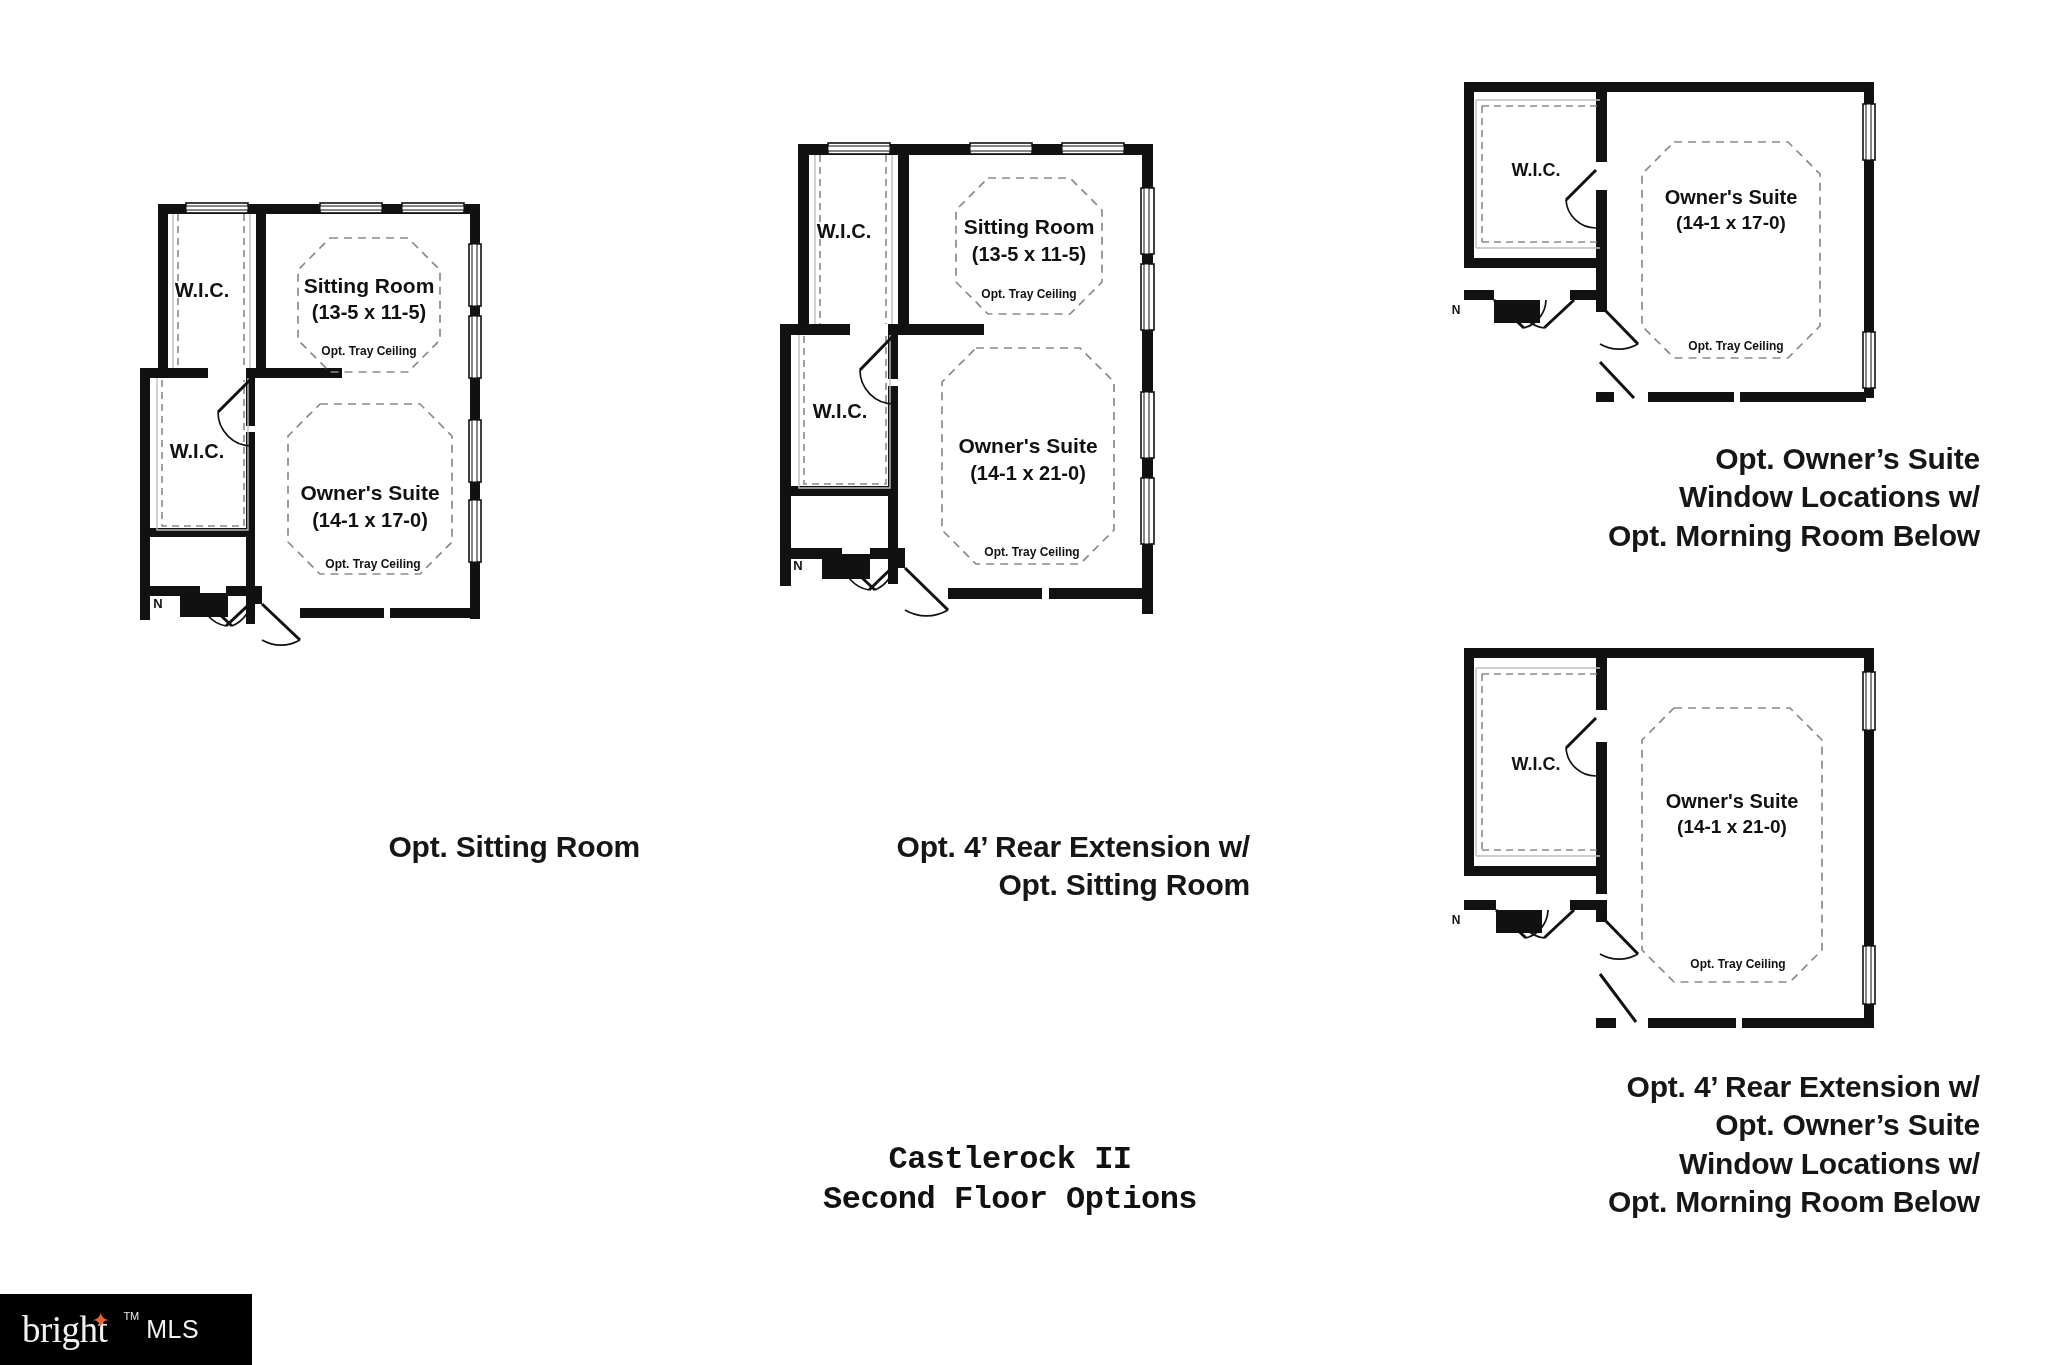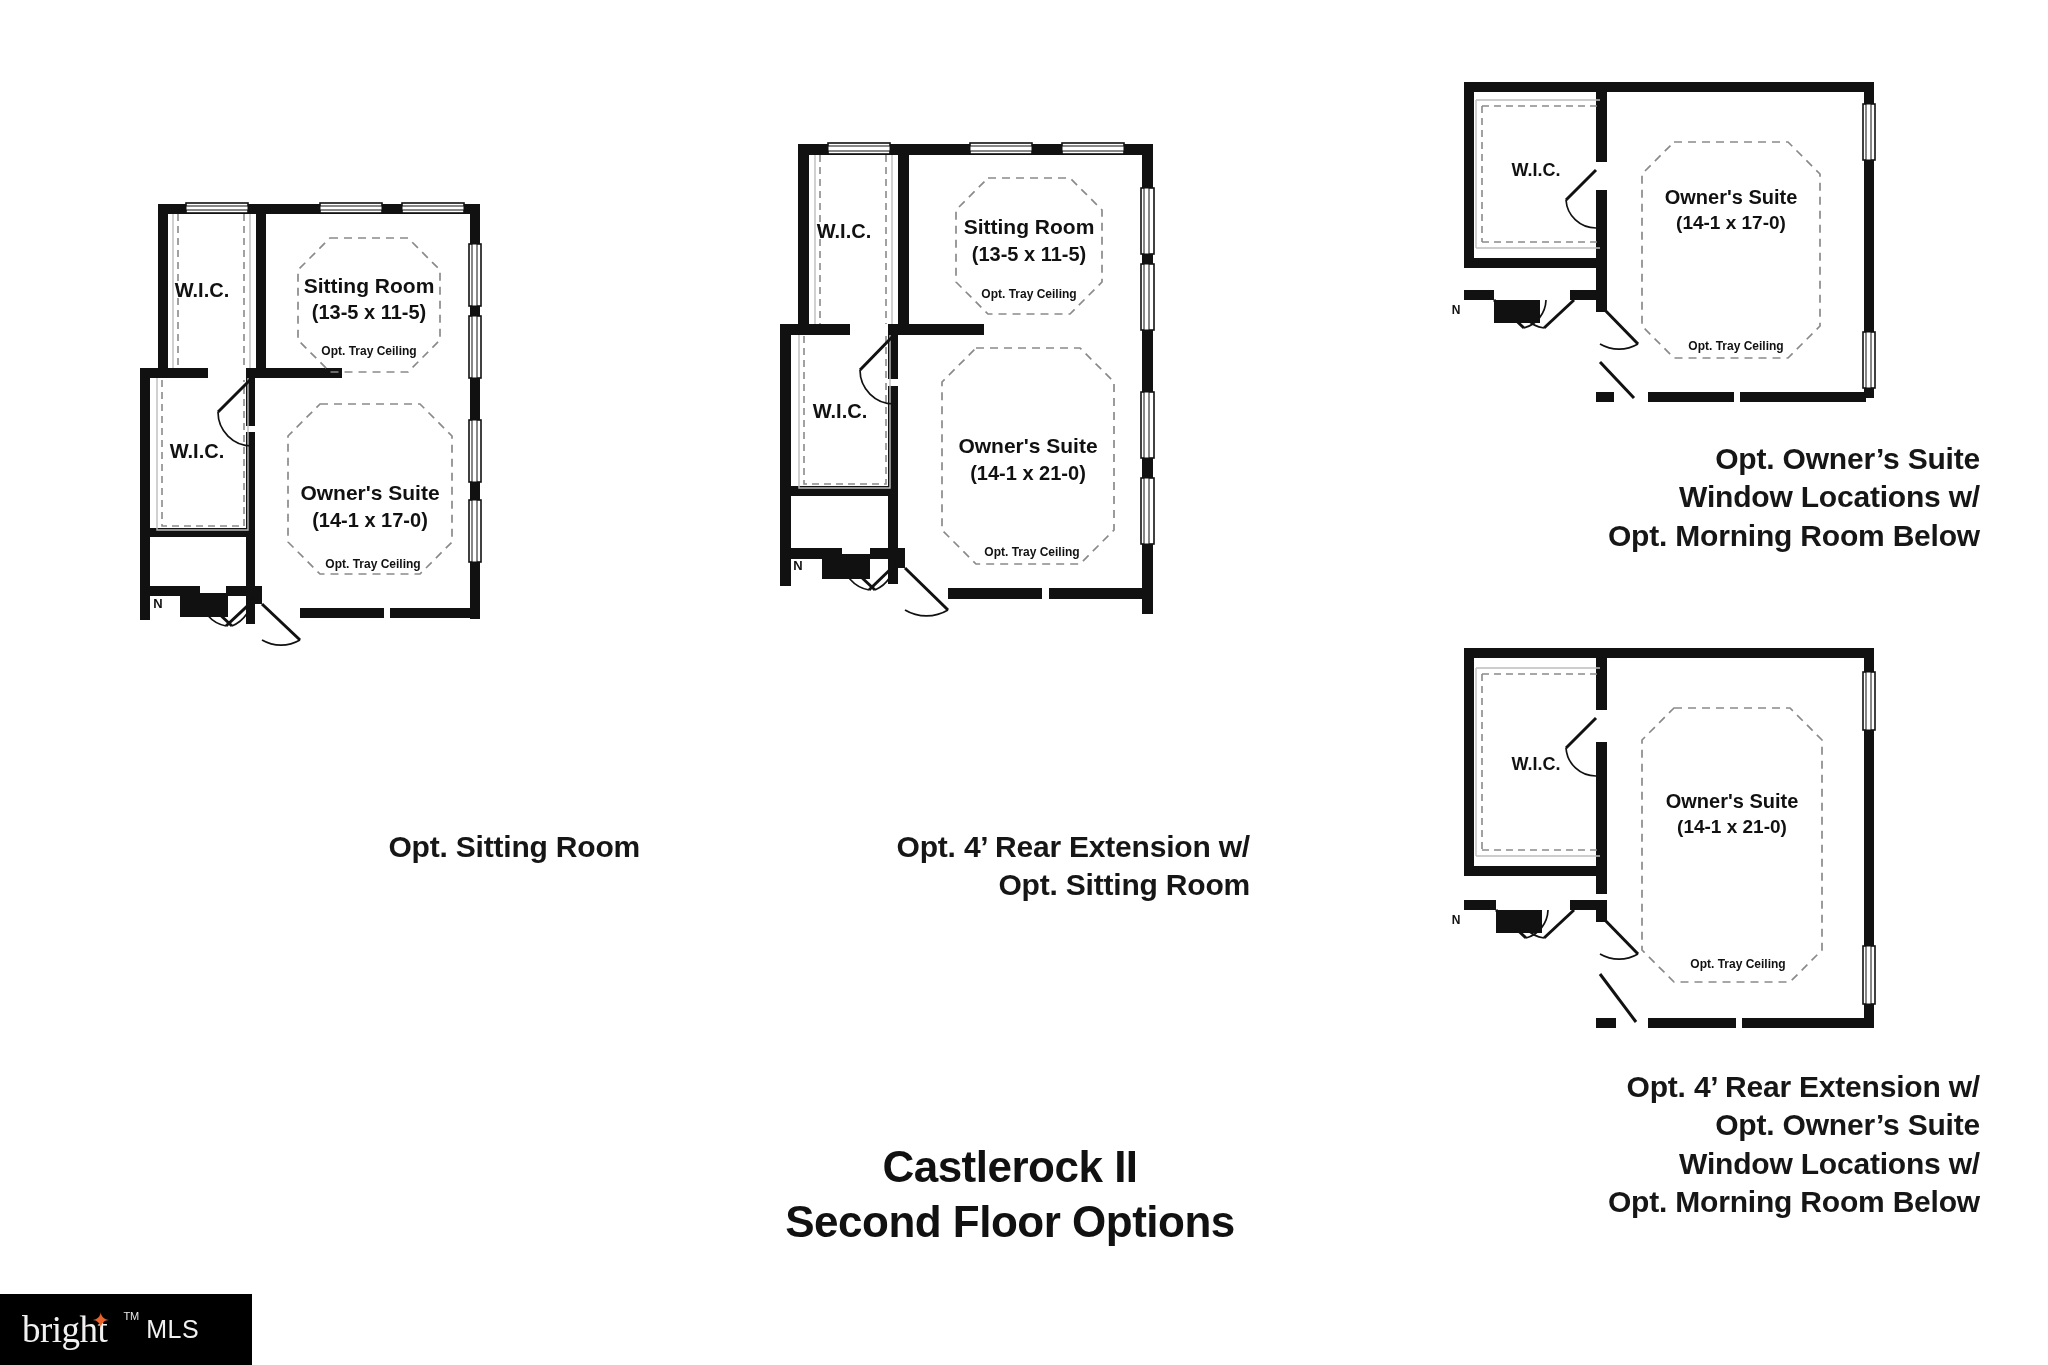--- a/index.html
+++ b/index.html
@@ -19,22 +19,22 @@
     color:#161616;
     line-height:1.28;
     letter-spacing:-0.2px;
   }
   #plan1-caption{left:120px;top:828px;width:520px;font-size:30px;}
   #plan2-caption{left:690px;top:828px;width:560px;font-size:30px;}
   #plan3-caption{left:1400px;top:440px;width:580px;font-size:30px;}
   #plan4-caption{left:1400px;top:1068px;width:580px;font-size:30px;}
   #main-title{
     position:absolute;left:560px;top:1140px;width:900px;
-    text-align:center;font-size:44px;font-weight:700;line-height:1.24;
-    letter-spacing:-0.5px;color:#111;
+    text-align:center;font-size:32px;font-weight:700;line-height:1.24;
+    letter-spacing:-0.5px;color:#111;font-family:Liberation Mono, monospace;
   }
   #mls-logo{
     position:absolute;left:0px;top:1294px;width:252px;height:71px;
     background:#000000;display:flex;align-items:center;text-align:right;
   }
   #mls-logo .bright-word{
     font-family:"Liberation Serif", serif;
     font-size:37px;color:#f1f1f1;margin-left:22px;letter-spacing:-0.5px;
     position:relative;font-weight:400;
   }

